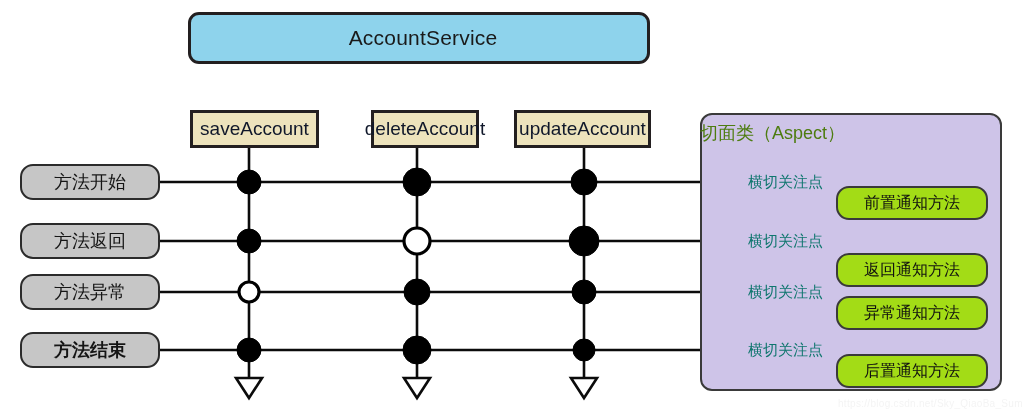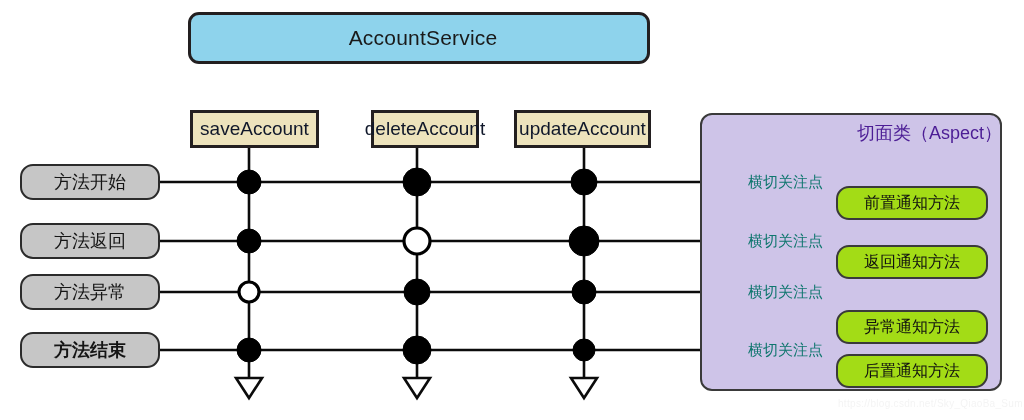--- a/index.html
+++ b/index.html
@@ -79,23 +79,23 @@
     background: #CEC4E8;
     border: 2.5px solid #3a3a3a;
     border-radius: 12px;
     box-sizing: border-box;
   }
   .aspect-title {
     position: absolute;
     left: 700px;
     top: 121px;
     width: 302px;
-    text-align: right;
+    text-align: left;
     font-size: 18px;
-    color: #4c1d95;
+    color: #4d7c0f;
   }
   .concern-label {
     position: absolute;
     width: 84px;
     height: 22px;
     font-size: 15px;
     color: #0f766e;
     display: flex;
     align-items: center;
     white-space: nowrap;
@@ -203,24 +203,24 @@
 <div id="concern-labels">
     <div class="concern-label" style="left: 748px; top: 171px;">横切关注点</div>
     <div class="concern-label" style="left: 748px; top: 230px;">横切关注点</div>
     <div class="concern-label" style="left: 748px; top: 281px;">横切关注点</div>
     <div class="concern-label" style="left: 748px; top: 339px;">横切关注点</div>
   </div>
 <div id="advice-boxes">
     <div class="advice-box" style="top: 165px;">
       <span>前置通知方法</span>
     </div>
-    <div class="advice-box" style="top: 224px;">
+    <div class="advice-box" style="top: 232px;">
       <span>返回通知方法</span>
     </div>
-    <div class="advice-box" style="top: 289px;">
+    <div class="advice-box" style="top: 275px;">
       <span>异常通知方法</span>
     </div>
     <div class="advice-box" style="top: 333px;">
       <span>后置通知方法</span>
     </div>
   </div>
 
 <div class="watermark">https://blog.csdn.net/Sky_QiaoBa_Sum</div>
 
 </body></html>

